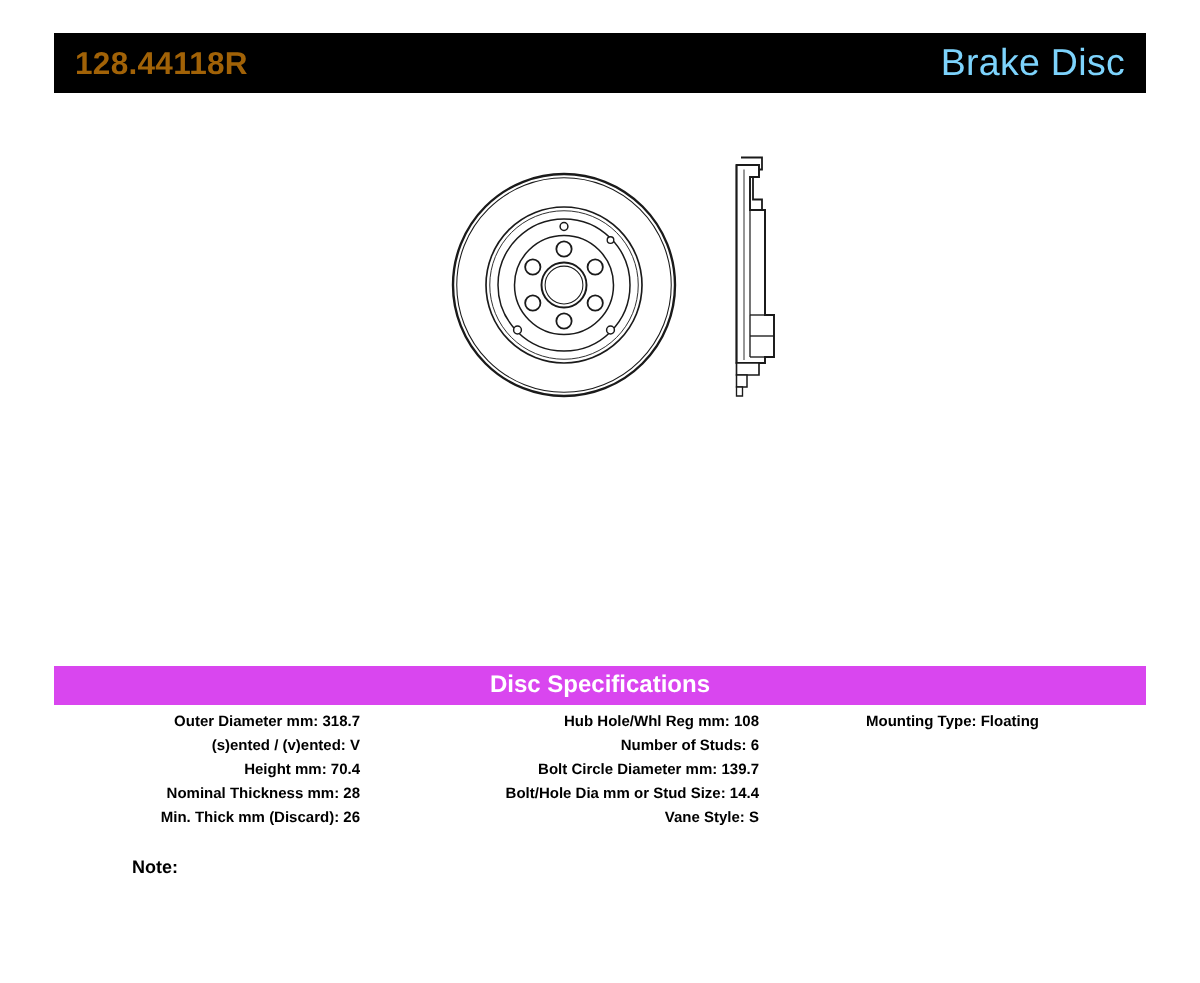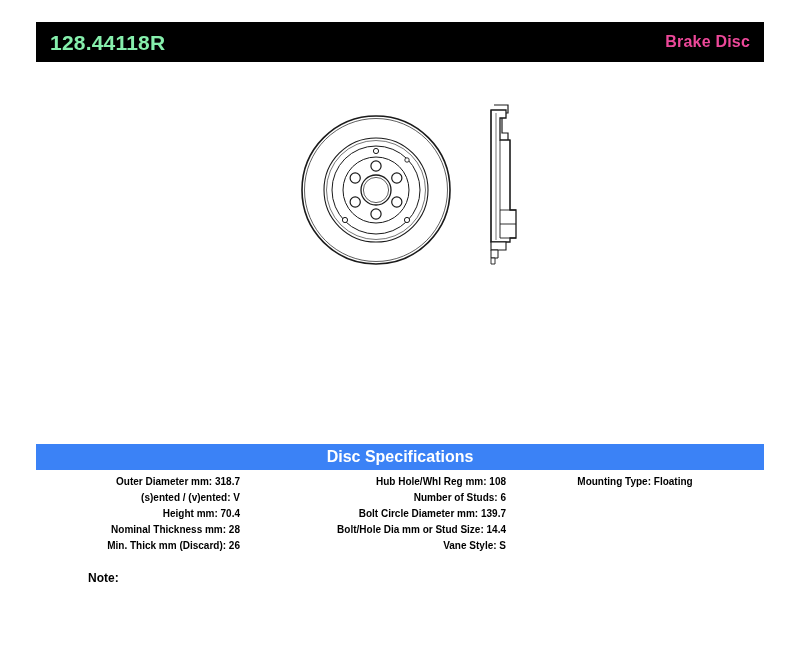--- a/index.html
+++ b/index.html
@@ -24,30 +24,30 @@
     width: 728px;
     height: 40px;
     background: #000000;
     display: flex;
     align-items: center;
     justify-content: space-between;
     box-sizing: border-box;
     padding: 0 14px;
   }
   .header-part-number {
-    color: #86efac;
+    color: #a16207;
     font-size: 21px;
     font-weight: bold;
     letter-spacing: 0.2px;
     line-height: 1;
   }
   .header-title {
-    color: #ec4899;
-    font-size: 16px;
-    font-weight: bold;
+    color: #7dd3fc;
+    font-size: 25px;
+    font-weight: normal;
     letter-spacing: 0.2px;
     line-height: 1;
   }
 
   
   .drawing-area {
     position: absolute;
     left: 36px;
     top: 80px;
     width: 728px;
@@ -57,21 +57,21 @@
     display: block;
   }
 
   
   .spec-bar {
     position: absolute;
     left: 36px;
     top: 444px;
     width: 728px;
     height: 26px;
-    background: #3b82f6;
+    background: #d946ef;
     display: flex;
     align-items: center;
     justify-content: center;
   }
   .spec-bar-title {
     color: #ffffff;
     font-size: 16px;
     font-weight: bold;
   }
 

